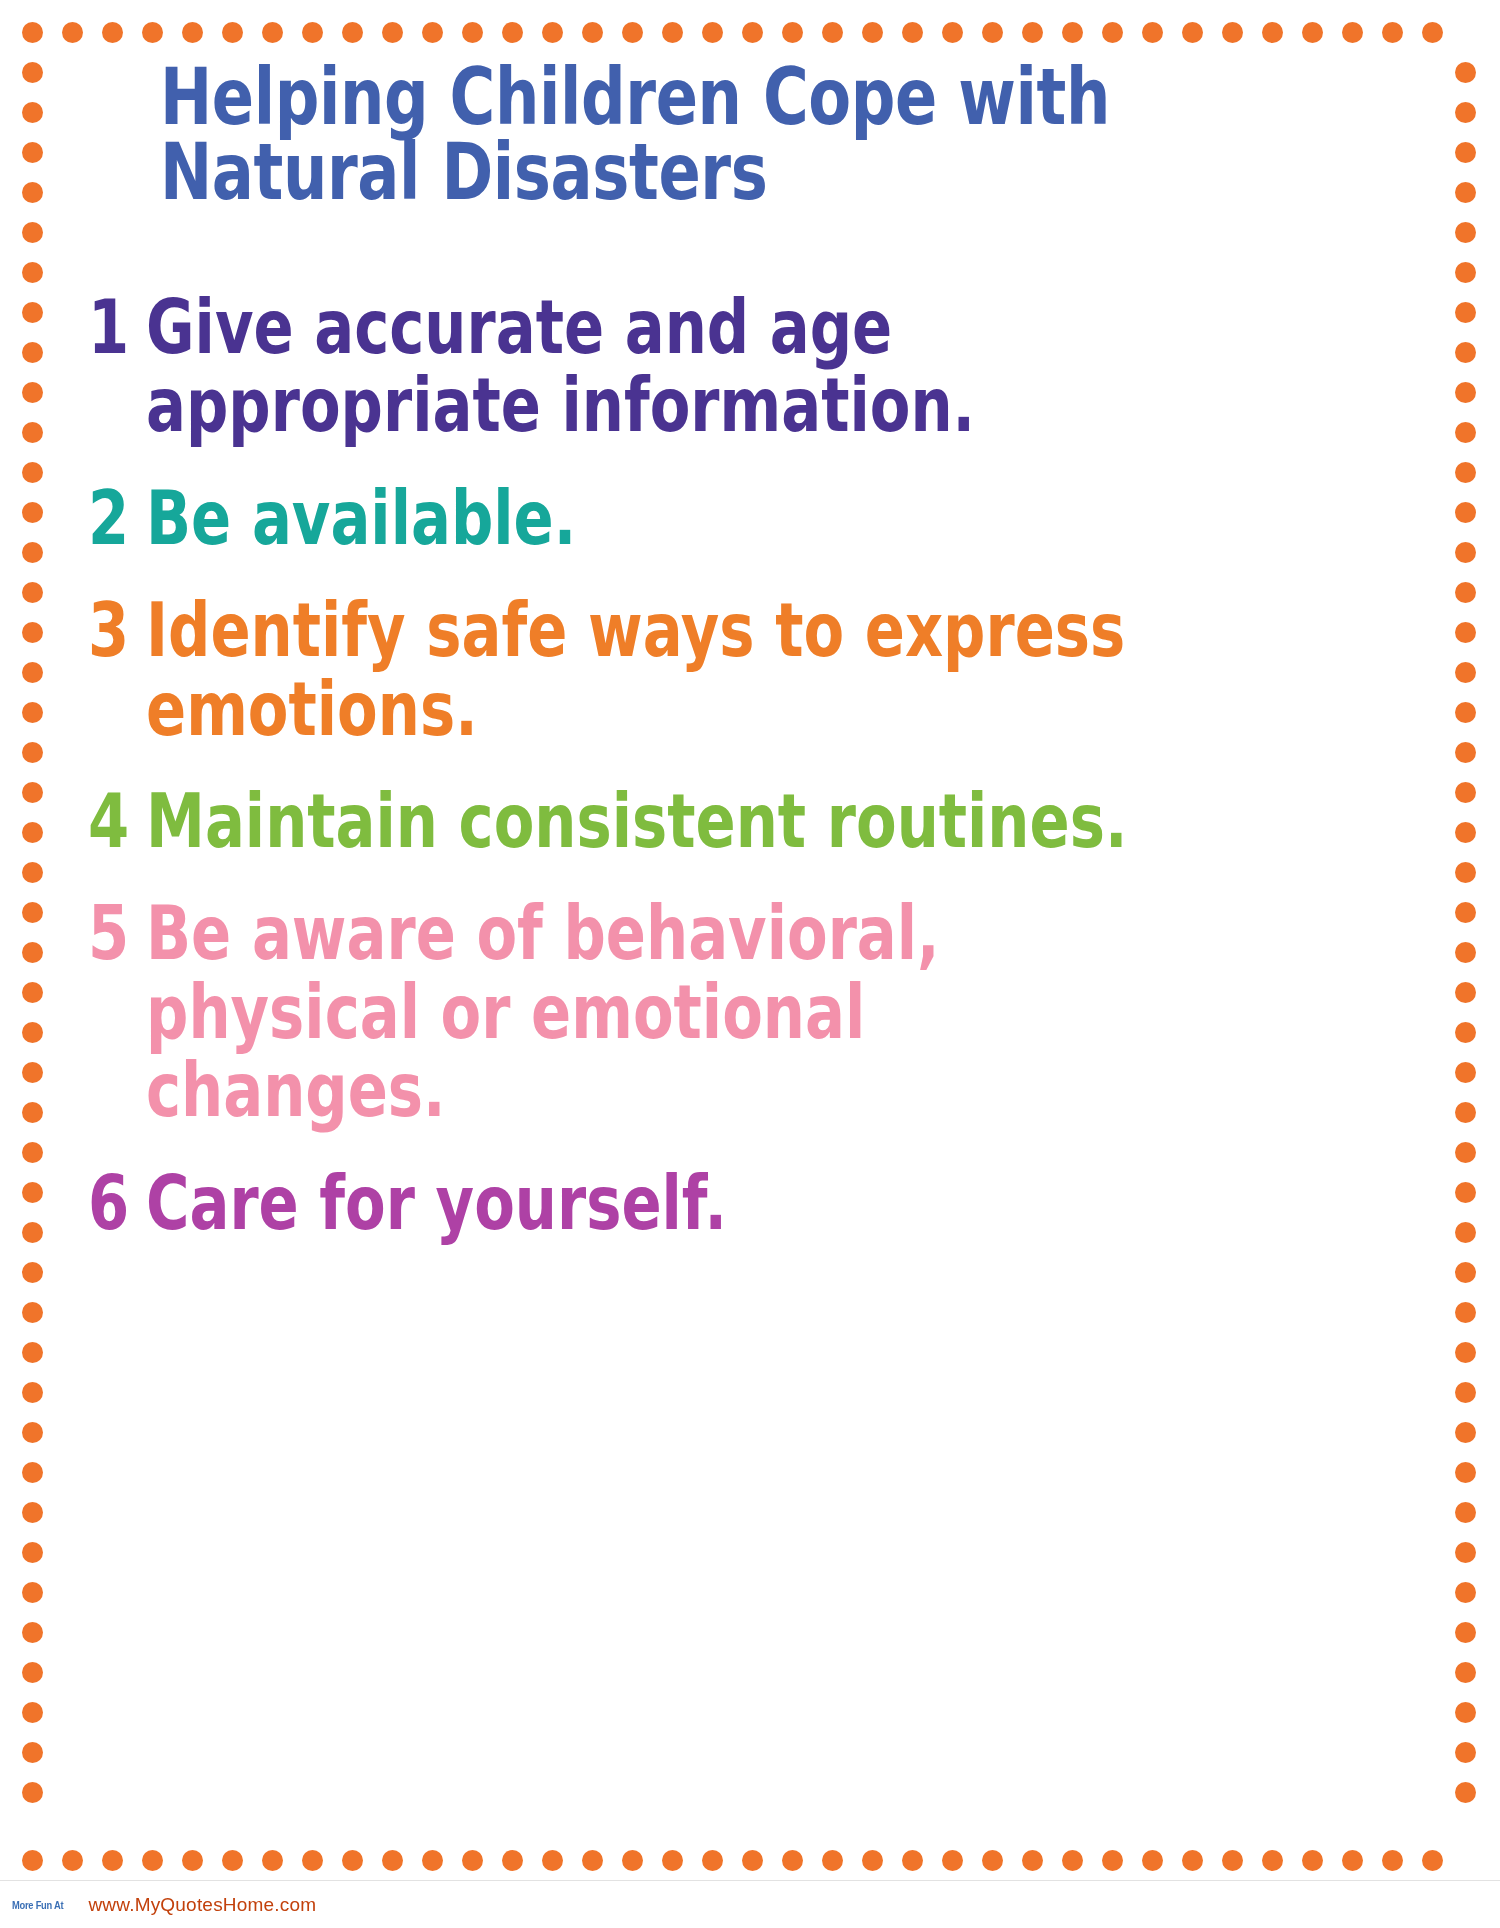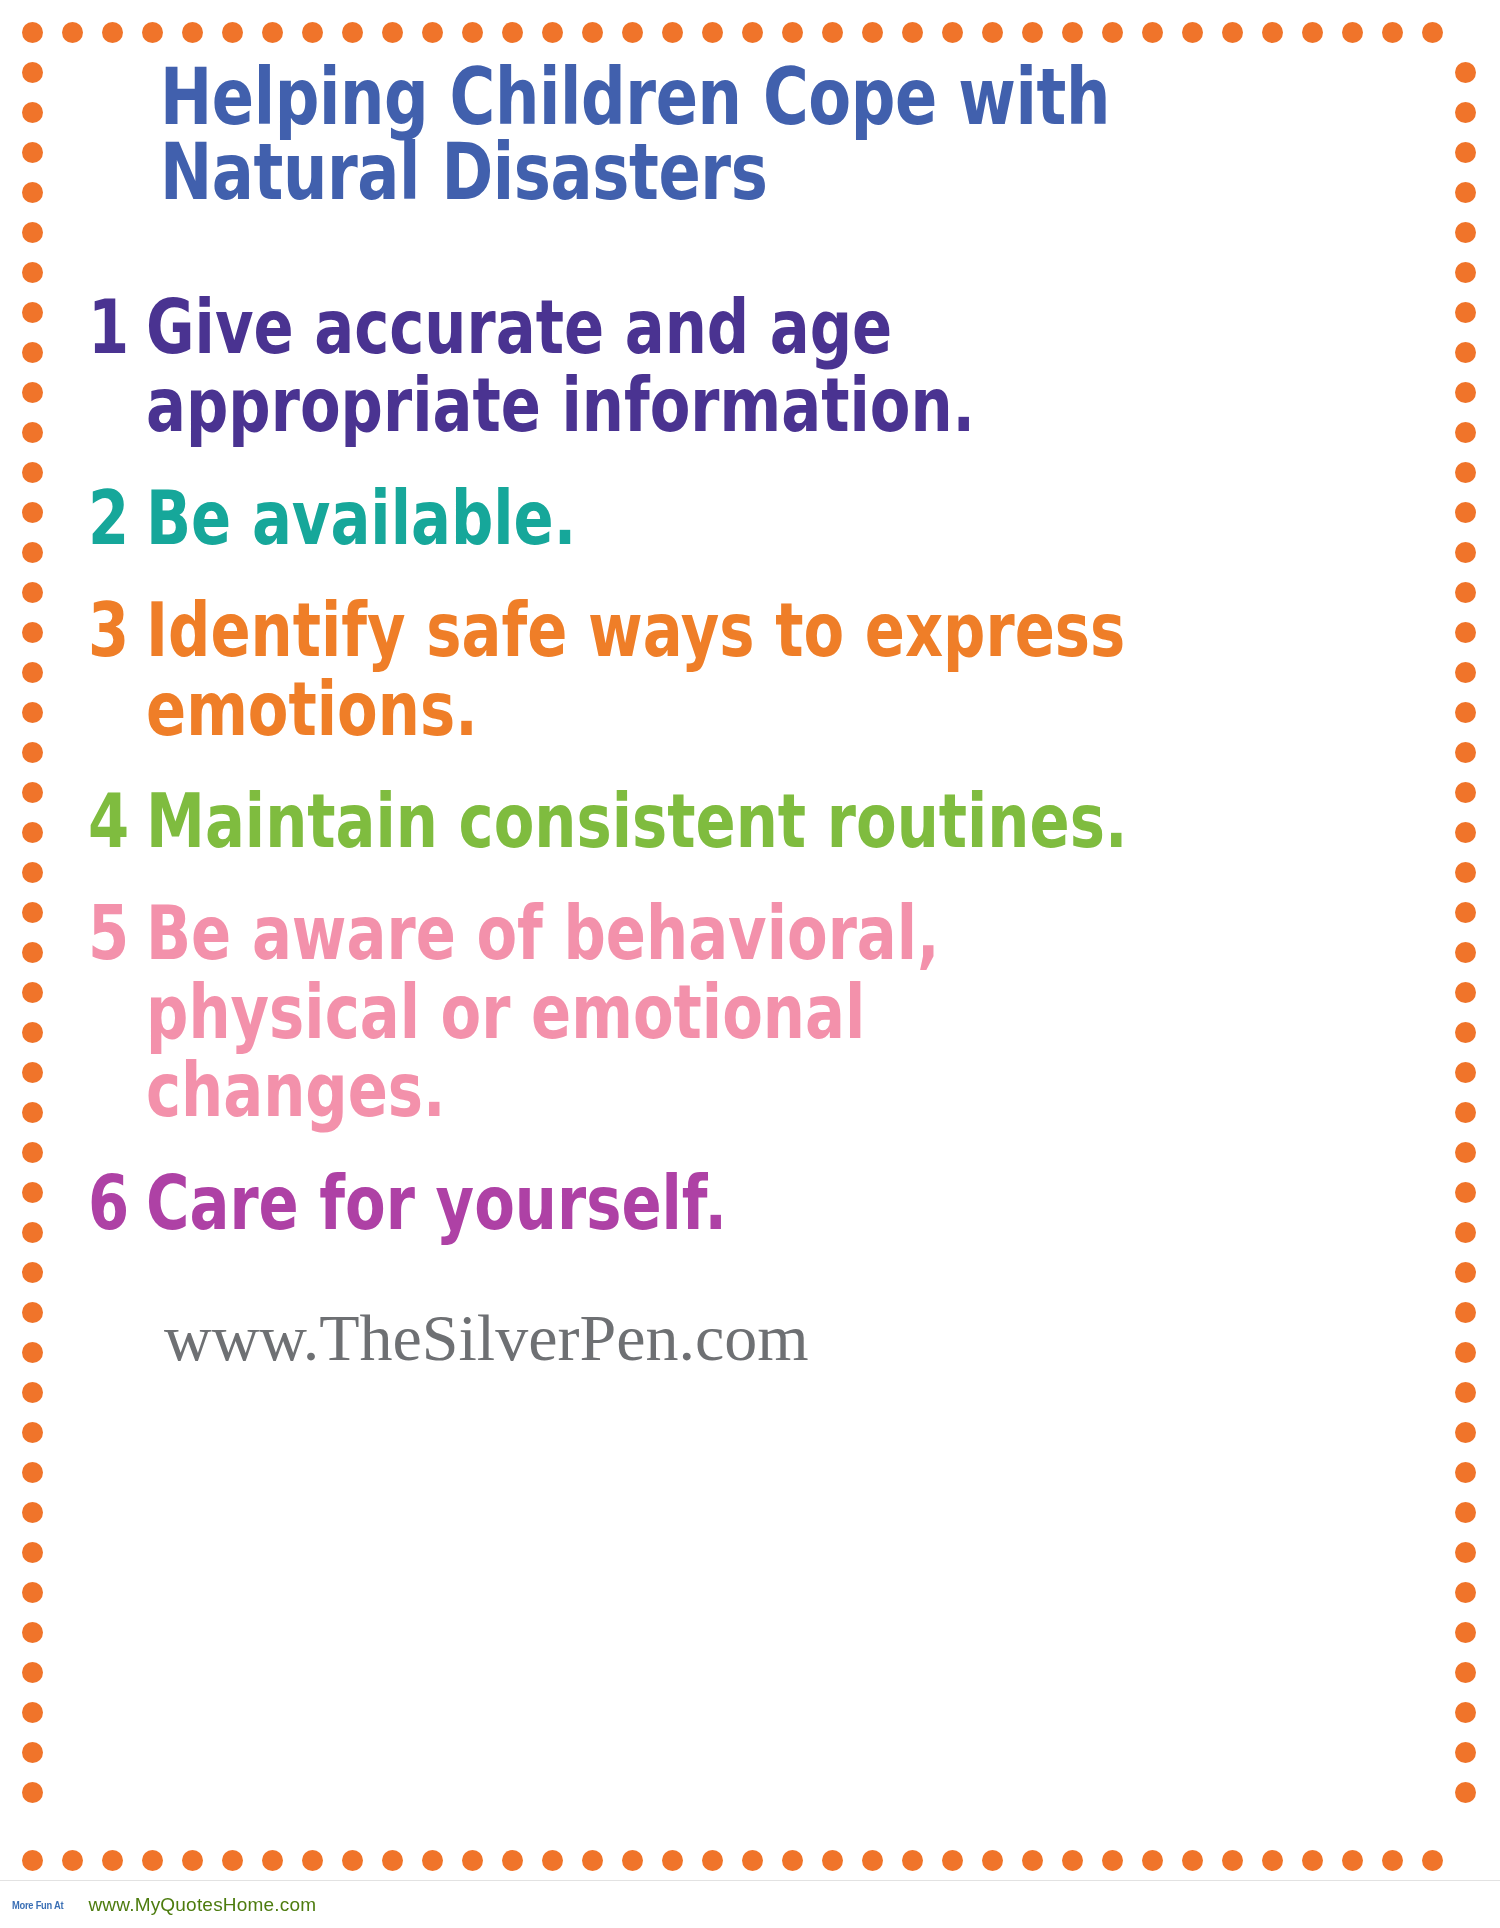--- a/index.html
+++ b/index.html
@@ -335,22 +335,21 @@
       <li class="tip" style="color: rgb(243, 145, 171);">
         <span class="tip-num">5</span>
         <span class="tip-text">Be aware of behavioral, physical or emotional changes.</span>
       </li>
 
       <li class="tip" style="color: rgb(174, 65, 165);">
         <span class="tip-num">6</span>
         <span class="tip-text">Care for yourself.</span>
       </li>
 
-      <li id="footer-url" style="color: rgb(110, 112, 115);">www.TheSilverPen.com</li>
 
     </ul>
   </div>
 </div>
 
 <div id="watermark">
   <span id="wm-pre" style="color: rgb(58, 111, 181);">More Fun At</span>
-  <span id="wm-url" style="color: #4d7c0f;">www.MyQuotesHome.com</span>
+  <span id="wm-url" style="color: #c2410c;">www.MyQuotesHome.com</span>
 </div>
 
 </body></html>

